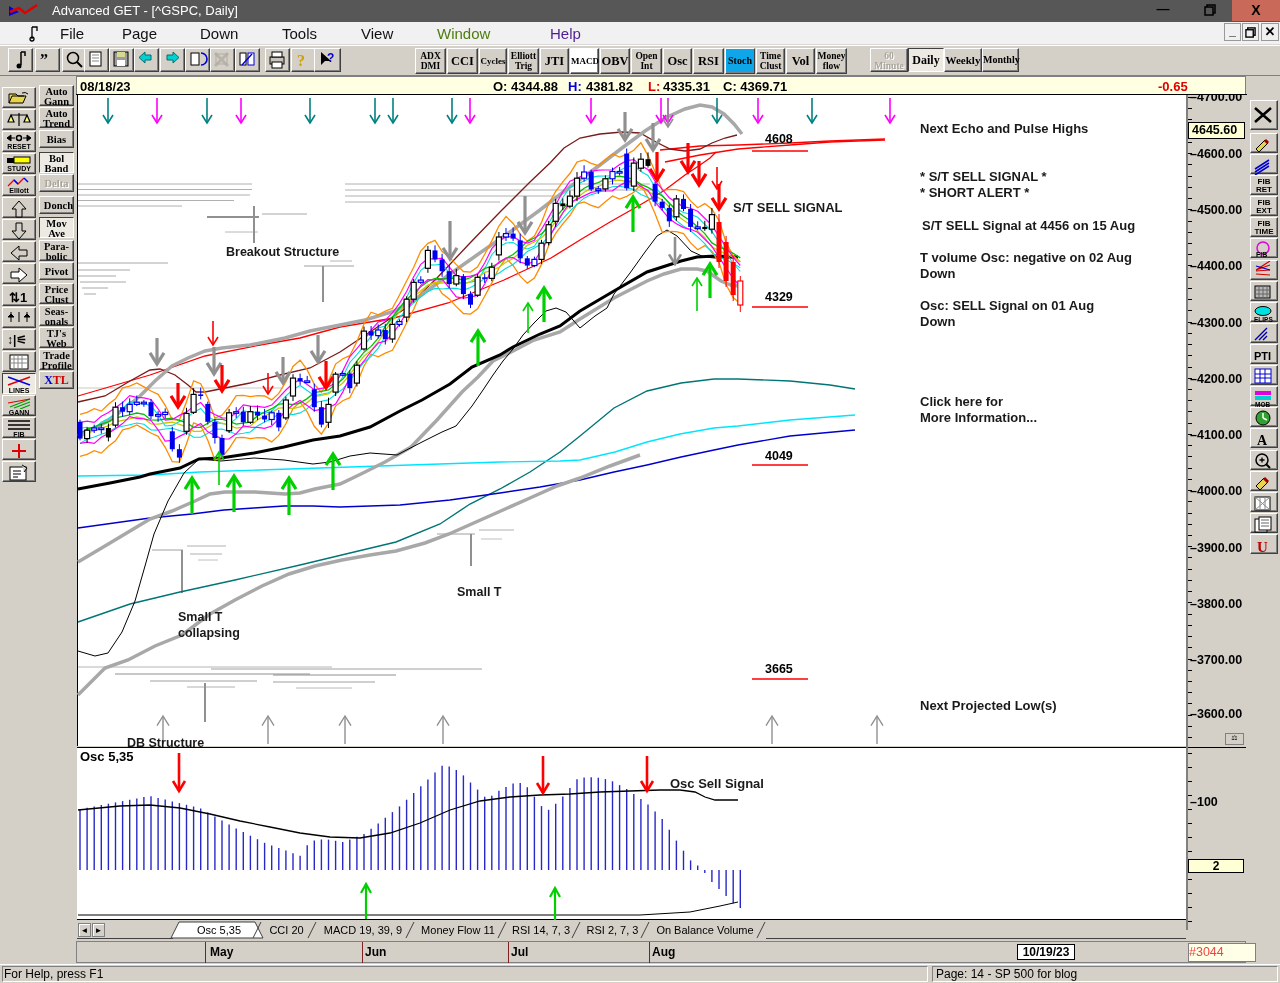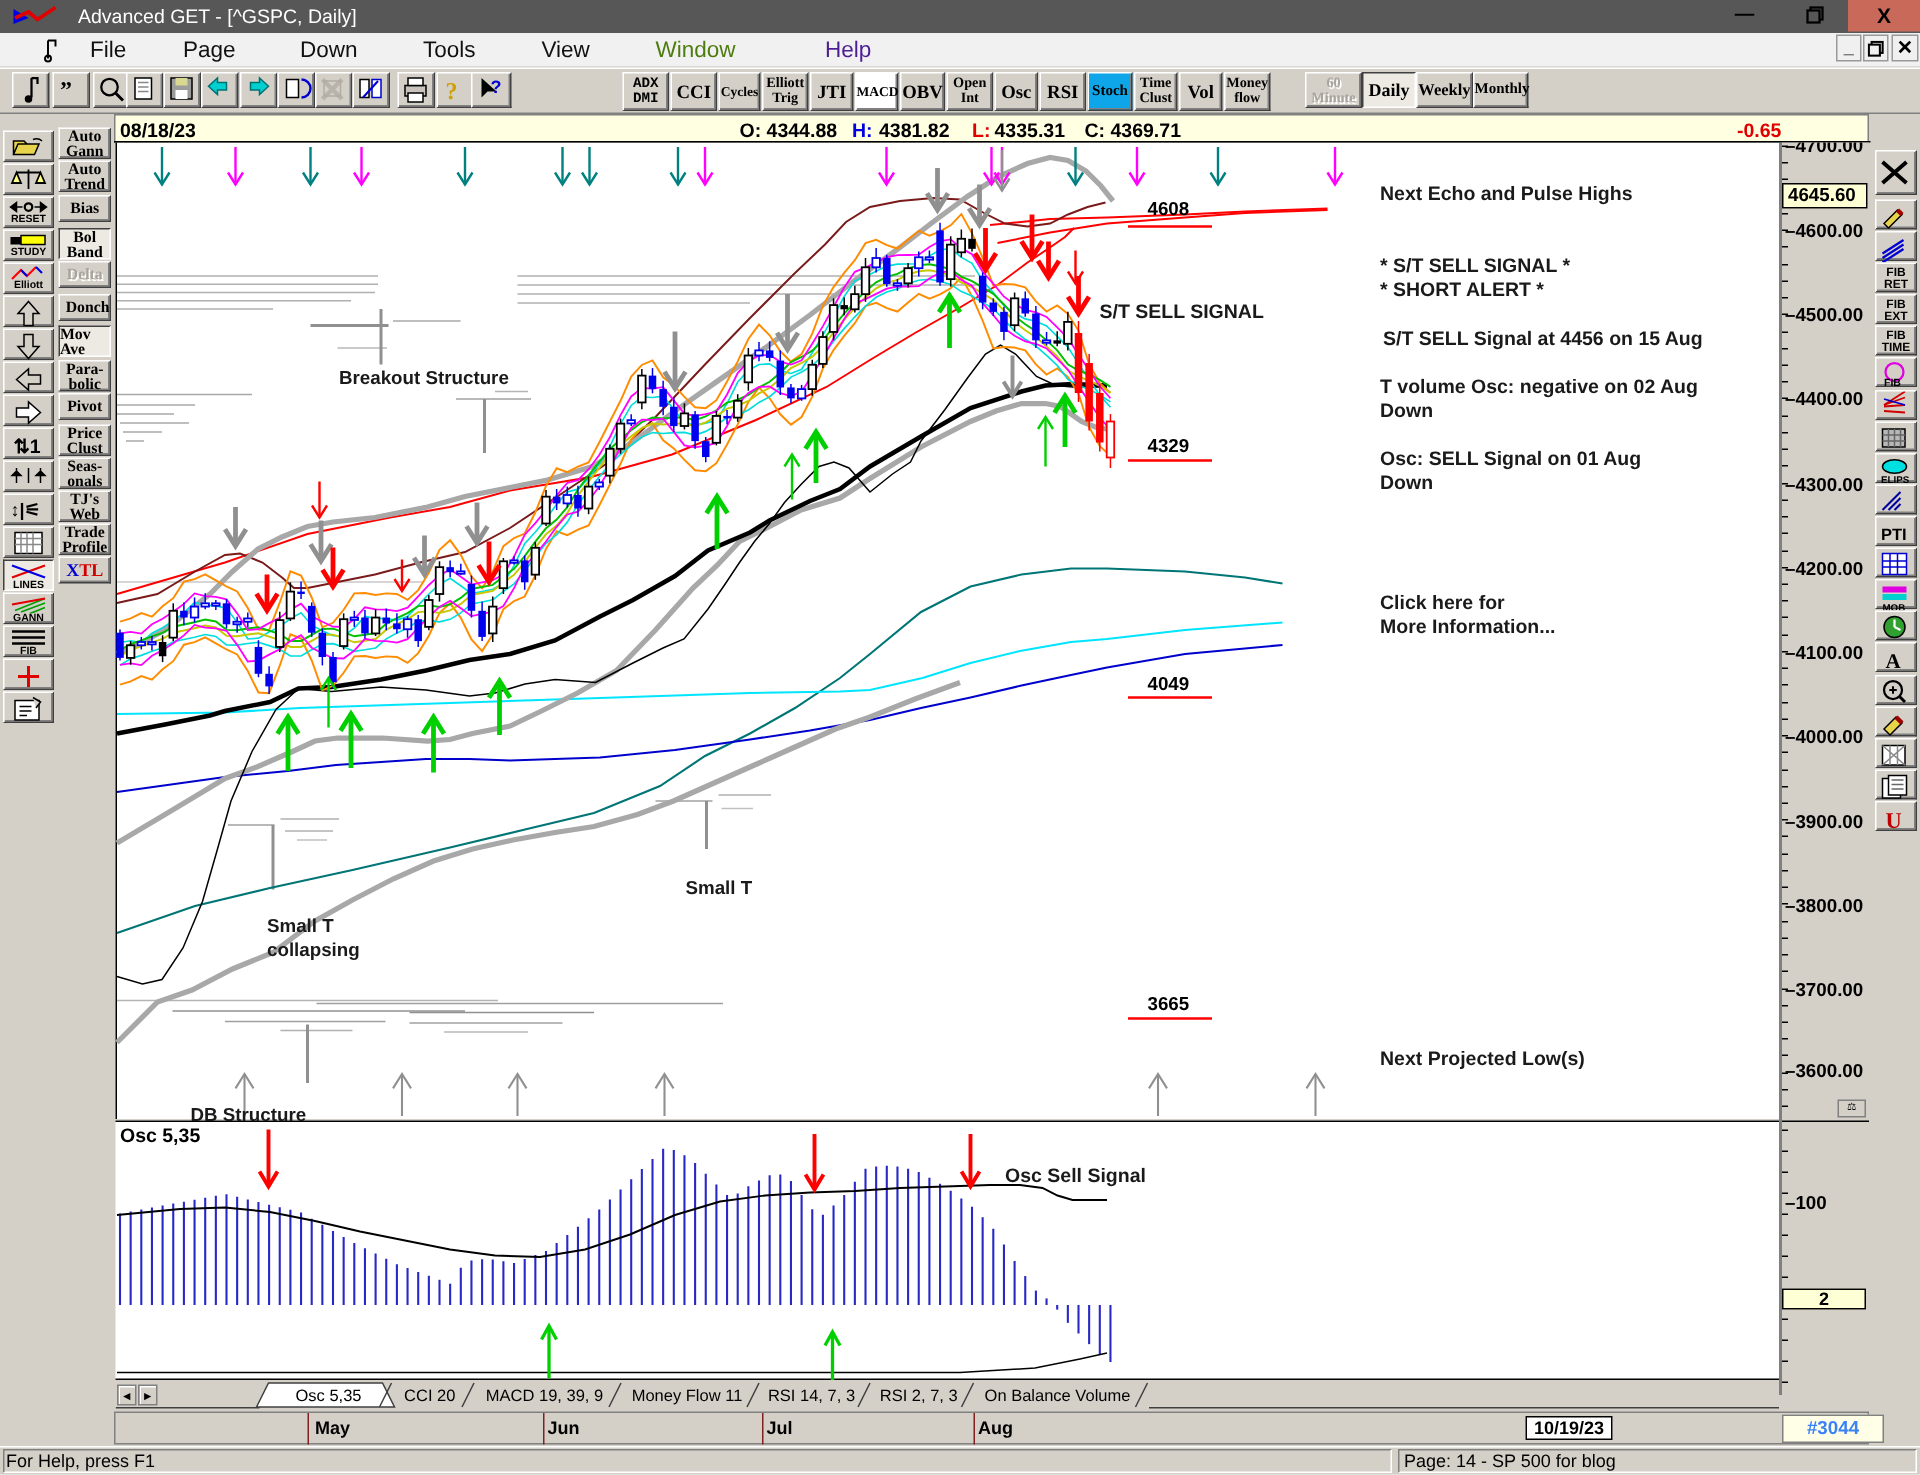--- a/index.html
+++ b/index.html
@@ -86,21 +86,21 @@
       <rect x="6" y="13" width="10" height="6" fill="#fff" stroke="#000"></rect>
     </svg></div>
 <div style="position:absolute;left:291px;top:48px;width:25px;height:24px;border-top:1px solid #fff;border-left:1px solid #fff;border-bottom:1px solid #404040;border-right:1px solid #404040;background:#d4d0c8;box-shadow:inset -1px -1px 0 #808080;"><svg width="23" height="22" viewBox="0 0 23 22">
       <text x="5" y="17" font-size="16" font-weight="bold" fill="#d0a000" font-family="Liberation Serif">?</text>
     </svg></div>
 <div style="position:absolute;left:314px;top:48px;width:27px;height:24px;border-top:1px solid #fff;border-left:1px solid #fff;border-bottom:1px solid #404040;border-right:1px solid #404040;background:#d4d0c8;box-shadow:inset -1px -1px 0 #808080;"><svg width="25" height="22" viewBox="0 0 25 22">
       <path d="M6 3 l0 13 4 -4 h6 z" fill="#000"></path>
       <text x="12" y="13" font-size="12" font-weight="bold" fill="#0000d0">?</text>
     </svg></div>
 <div style="position:absolute;left:415px;top:48px;width:31px;height:26px;border-top:1px solid #fff;border-left:1px solid #fff;border-bottom:1px solid #404040;border-right:1px solid #404040;background:#d4d0c8;box-shadow:inset -1px -1px 0 #808080;">
-    <div style="font-family:Liberation Mono, monospace;font-weight:bold;font-size:9.5px;line-height:10px;text-align:center;padding-top:2px">ADX<br>DMI</div>
+    <div style="font-family:Liberation Serif, serif;font-weight:bold;font-size:9.5px;line-height:10px;text-align:center;padding-top:2px">ADX<br>DMI</div>
   </div>
 <div style="position:absolute;left:447px;top:48px;width:31px;height:26px;border-top:1px solid #fff;border-left:1px solid #fff;border-bottom:1px solid #404040;border-right:1px solid #404040;background:#d4d0c8;box-shadow:inset -1px -1px 0 #808080;">
     <div style="font-family:Liberation Serif;font-weight:bold;font-size:12.5px;line-height:24px;text-align:center;padding-top:0px">CCI</div>
   </div>
 <div style="position:absolute;left:479px;top:48px;width:28px;height:26px;border-top:1px solid #fff;border-left:1px solid #fff;border-bottom:1px solid #404040;border-right:1px solid #404040;background:#d4d0c8;box-shadow:inset -1px -1px 0 #808080;">
     <div style="font-family:Liberation Serif;font-weight:bold;font-size:9px;line-height:24px;text-align:center;padding-top:0px">Cycles</div>
   </div>
 <div style="position:absolute;left:508px;top:48px;width:31px;height:26px;border-top:1px solid #fff;border-left:1px solid #fff;border-bottom:1px solid #404040;border-right:1px solid #404040;background:#d4d0c8;box-shadow:inset -1px -1px 0 #808080;">
     <div style="font-family:Liberation Serif;font-weight:bold;font-size:9.5px;line-height:10px;text-align:center;padding-top:2px">Elliott<br>Trig</div>
   </div>
@@ -269,21 +269,21 @@
 <div style="position:absolute;left:39px;top:152px;width:35px;height:21px;border-top:1px solid #404040;border-left:1px solid #404040;border-bottom:1px solid #fff;border-right:1px solid #fff;background:#eceae2;">
     <div style="font-family:Liberation Serif;font-weight:bold;font-size:10.5px;line-height:10px;text-align:center;padding-top:1px">Bol<br>Band</div>
   </div>
 <div style="position:absolute;left:39px;top:174px;width:35px;height:18px;border-top:1px solid #fff;border-left:1px solid #fff;border-bottom:1px solid #404040;border-right:1px solid #404040;background:#d4d0c8;box-shadow:inset -1px -1px 0 #808080;">
     <div style="font-family:Liberation Serif;font-weight:bold;font-size:10.5px;line-height:10px;text-align:center;padding-top:1px;line-height:16px;color:#a8a49c;text-shadow:1px 1px 0 #fff">Delta</div>
   </div>
 <div style="position:absolute;left:39px;top:196px;width:35px;height:18px;border-top:1px solid #fff;border-left:1px solid #fff;border-bottom:1px solid #404040;border-right:1px solid #404040;background:#d4d0c8;box-shadow:inset -1px -1px 0 #808080;">
     <div style="font-family:Liberation Serif;font-weight:bold;font-size:10.5px;line-height:10px;text-align:right;padding-top:1px;line-height:16px">Donch</div>
   </div>
 <div style="position:absolute;left:39px;top:217px;width:35px;height:21px;border-top:1px solid #404040;border-left:1px solid #404040;border-bottom:1px solid #fff;border-right:1px solid #fff;background:#eceae2;">
-    <div style="font-family:Liberation Serif;font-weight:bold;font-size:10.5px;line-height:10px;text-align:left;padding-top:1px">Mov<br>Ave</div>
+    <div style="font-family:Liberation Serif;font-weight:bold;font-size:10.5px;line-height:10px;text-align:center;padding-top:1px">Mov<br>Ave</div>
   </div>
 <div style="position:absolute;left:39px;top:240px;width:35px;height:21px;border-top:1px solid #fff;border-left:1px solid #fff;border-bottom:1px solid #404040;border-right:1px solid #404040;background:#d4d0c8;box-shadow:inset -1px -1px 0 #808080;">
     <div style="font-family:Liberation Serif;font-weight:bold;font-size:10.5px;line-height:10px;text-align:center;padding-top:1px">Para-<br>bolic</div>
   </div>
 <div style="position:absolute;left:39px;top:262px;width:35px;height:18px;border-top:1px solid #fff;border-left:1px solid #fff;border-bottom:1px solid #404040;border-right:1px solid #404040;background:#d4d0c8;box-shadow:inset -1px -1px 0 #808080;">
     <div style="font-family:Liberation Serif;font-weight:bold;font-size:10.5px;line-height:10px;text-align:center;padding-top:1px;line-height:16px">Pivot</div>
   </div>
 <div style="position:absolute;left:39px;top:283px;width:35px;height:21px;border-top:1px solid #fff;border-left:1px solid #fff;border-bottom:1px solid #404040;border-right:1px solid #404040;background:#d4d0c8;box-shadow:inset -1px -1px 0 #808080;">
     <div style="font-family:Liberation Serif;font-weight:bold;font-size:10.5px;line-height:10px;text-align:center;padding-top:1px">Price<br>Clust</div>
   </div>
@@ -1114,19 +1114,19 @@
  <div class="abs" style="left:128px;top:0;width:1px;height:21px;background:#802020"></div>
  <div class="abs" style="left:285px;top:0;width:1px;height:21px;background:#802020"></div>
  <div class="abs" style="left:431px;top:0;width:1px;height:21px;background:#802020"></div>
  <div class="abs" style="left:572px;top:0;width:1px;height:21px;background:#802020"></div>
  <div class="abs" style="left:133px;top:3px;font-weight:bold;font-size:12px">May</div>
  <div class="abs" style="left:288px;top:3px;font-weight:bold;font-size:12px">Jun</div>
  <div class="abs" style="left:434px;top:3px;font-weight:bold;font-size:12px">Jul</div>
  <div class="abs" style="left:575px;top:3px;font-weight:bold;font-size:12px">Aug</div>
  <div class="abs" style="left:940px;top:2px;width:58px;height:16px;background:#fff;border:1px solid #000;font-weight:bold;font-size:12px;text-align:center;line-height:15px">10/19/23</div>
 </div>
-<div class="abs" style="left:1188px;top:943px;width:68px;height:19px;background:#ffffe8;border:1px solid #808080;color:#3b82f6;font-weight:bold;font-size:12.5px;text-align:center;line-height:17px">#3044</div>
+<div class="abs" style="left:1188px;top:943px;width:68px;height:19px;background:#ffffe8;border:1px solid #808080;color:#ef4444;font-weight:normal;font-size:12.5px;text-align:left;line-height:17px">#3044</div>
 
 <div class="abs" style="left:0;top:964px;width:1280px;height:19px;background:#d4d0c8;border-top:1px solid #fff">
  <div class="abs" style="left:2px;top:1px;width:926px;height:16px;border:1px solid #808080;border-bottom-color:#fff;border-right-color:#fff"></div>
  <div class="abs" style="left:4px;top:2px;font-size:12px">For Help, press F1</div>
  <div class="abs" style="left:932px;top:1px;width:346px;height:16px;border:1px solid #808080;border-bottom-color:#fff;border-right-color:#fff"></div>
  <div class="abs" style="left:936px;top:2px;font-size:12px">Page: 14 - SP 500 for blog</div>
 </div>
 </body></html>

